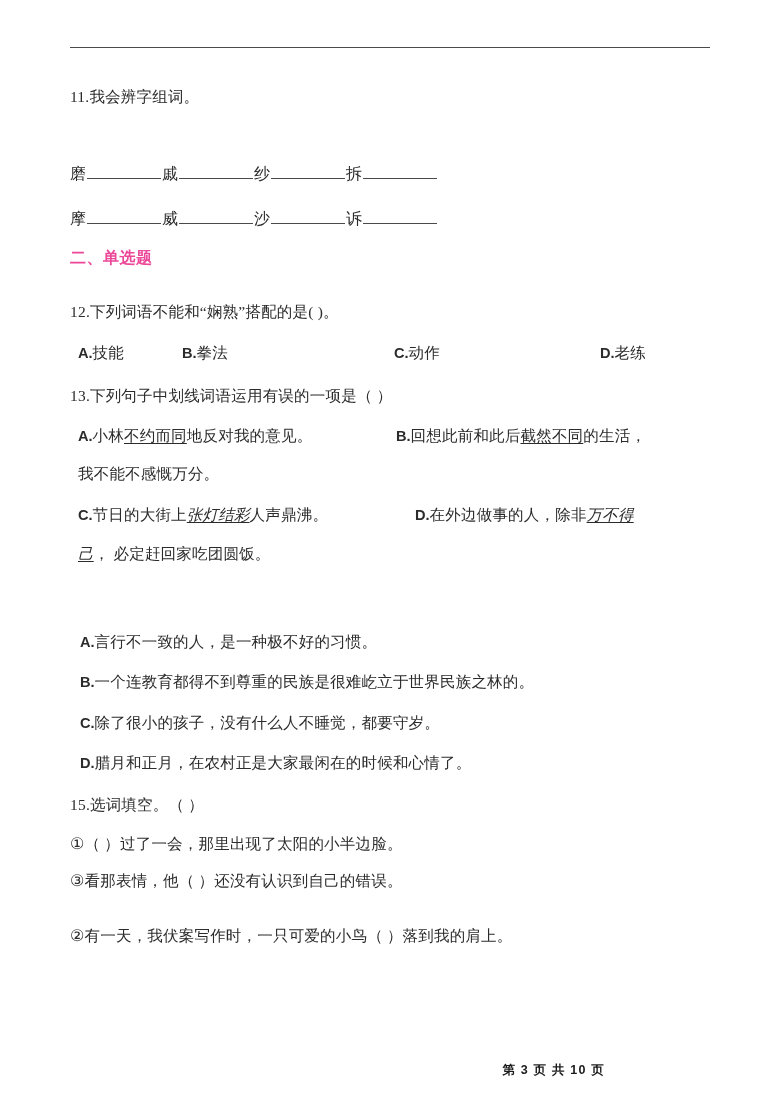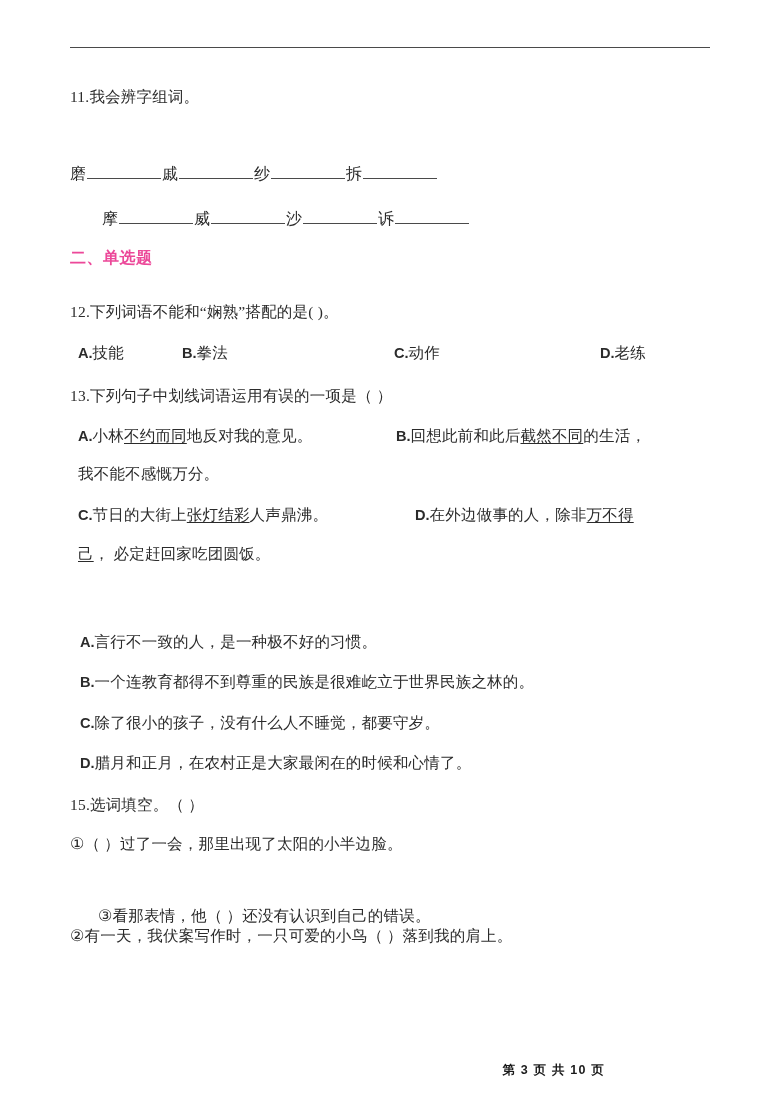--- a/index.html
+++ b/index.html
@@ -87,20 +87,21 @@
     height: 0.95em;
     vertical-align: baseline;
     margin: 0 1px 0 1px;
   }
 
   u.plain {
     text-decoration: underline;
     text-underline-offset: 2px;
   }
   .itu {
+    font-style: italic;
     text-decoration: underline;
     text-underline-offset: 2px;
   }
 
   
   .footer {
     position: absolute;
     right: 66px;
     top: 1062px;
     font-family: "Liberation Sans", sans-serif;
@@ -117,21 +118,21 @@
 <div class="page">
 
   <div class="header-rule"></div>
 
   <div class="block q-stem" style="top:85px;">11.我会辨字组词。</div>
 
   <div class="blank-row" style="top:163px;">
     <span class="ch">磨</span><span class="ul"></span><span class="ch">戚</span><span class="ul"></span><span class="ch">纱</span><span class="ul"></span><span class="ch">拆</span><span class="ul"></span>
   </div>
 
-  <div class="blank-row" style="top:208px;margin-left:32px;">
+  <div class="blank-row" style="top:208px;">
     <span class="ch">摩</span><span class="ul"></span><span class="ch">威</span><span class="ul"></span><span class="ch">沙</span><span class="ul"></span><span class="ch">诉</span><span class="ul"></span>
   </div>
 
   <div class="section-head">二、单选题</div>
 
   <div class="block q-stem" style="top:300px;">12.下列词语不能和“娴熟”搭配的是(    )。</div>
 
   <div class="block opt" style="left:78px; top:341px;">
     <span class="optlabel">A.</span><span>技能</span>
   </div>
@@ -184,19 +185,19 @@
   </div>
 
   <div class="block q-stem" style="top:793px;">15.选词填空。（    ）</div>
 
   <div class="block opt" style="left:70px; top:832px;">
     <span class="circnum">①</span><span>（    ）过了一会，那里出现了太阳的小半边脸。</span>
   </div>
   <div class="block opt" style="left:70px; top:924px;">
     <span class="circnum">②</span><span>有一天，我伏案写作时，一只可爱的小鸟（    ）落到我的肩上。</span>
   </div>
-  <div class="block opt" style="left:70px; top:904px;margin-left:28px;">
+  <div class="block opt" style="left:70px; top:869px;">
     <span class="circnum">③</span><span>看那表情，他（    ）还没有认识到自己的错误。</span>
   </div>
 
   <div class="footer">第 3 页 共 10 页</div>
 
 </div>
 
 </body></html>

